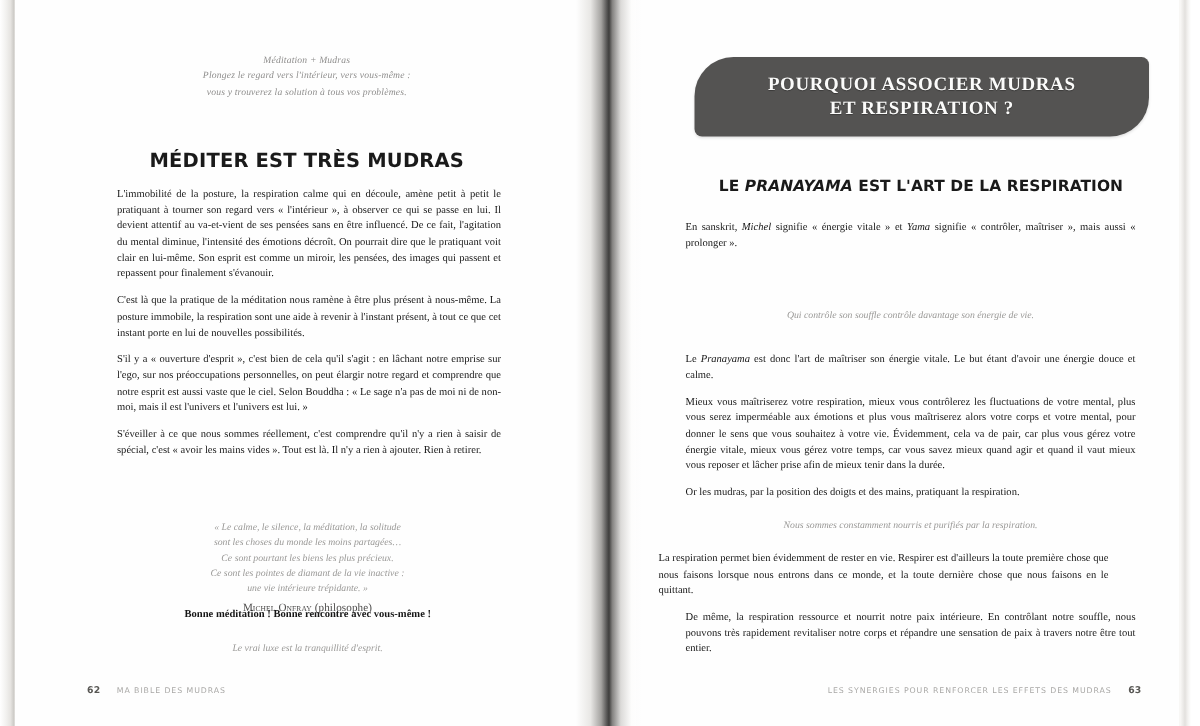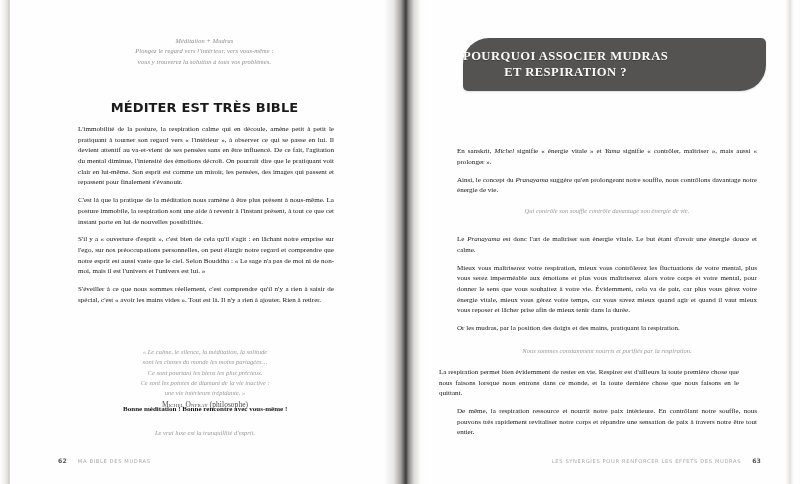--- a/index.html
+++ b/index.html
@@ -156,21 +156,21 @@
   .banner {
     position: absolute;
     left: 39px;
     top: 38px;
     width: 303px;
     height: 53px;
     background: #545352;
     border-radius: 26px 5px 26px 5px;
     display: flex;
     align-items: center;
-    justify-content: flex-start;
+    justify-content: center;
     box-shadow: 0 1px 2px rgba(0,0,0,0.13);
   }
   .banner-text {
     font-family: "Liberation Serif", serif;
     font-weight: bold;
     font-size: 12.6px;
     line-height: 1.2;
     letter-spacing: 0.035em;
     color: #fbfbfa;
     text-align: center;
@@ -199,21 +199,21 @@
   <div class="spread">
 
     <div class="left-page">
 
       <div class="col epigraph" style="left:47px; top:36px; width:295px;">
         <span class="epi-line">Méditation + Mudras</span>
         <span class="epi-line">Plongez le regard vers l'intérieur, vers vous-même :</span>
         <span class="epi-line">vous y trouverez la solution à tous vos problèmes.</span>
       </div>
 
-      <h1 class="section-title col" style="left:47px; top:100px; width:295px;">MÉDITER EST TRÈS BIBLE</h1>
+      <h1 class="section-title col" style="left:47px; top:100px; width:295px;">MÉDITER EST TRÈS MUDRAS</h1>
 
       <div class="col" style="left:68px; top:124px; width:256px;">
         <p class="body">L'immobilité de la posture, la respiration calme qui en découle, amène petit à petit le pratiquant à tourner son regard vers « l'intérieur », à observer ce qui se passe en lui. Il devient attentif au va-et-vient de ses pensées sans en être influencé. De ce fait, l'agitation du mental diminue, l'intensité des émotions décroît. On pourrait dire que le pratiquant voit clair en lui-même. Son esprit est comme un miroir, les pensées, des images qui passent et repassent pour finalement s'évanouir.</p>
         <p class="body">C'est là que la pratique de la méditation nous ramène à être plus présent à nous-même. La posture immobile, la respiration sont une aide à revenir à l'instant présent, à tout ce que cet instant porte en lui de nouvelles possibilités.</p>
         <p class="body">S'il y a « ouverture d'esprit », c'est bien de cela qu'il s'agit : en lâchant notre emprise sur l'ego, sur nos préoccupations personnelles, on peut élargir notre regard et comprendre que notre esprit est aussi vaste que le ciel. Selon Bouddha : « Le sage n'a pas de moi ni de non-moi, mais il est l'univers et l'univers est lui. »</p>
         <p class="body">S'éveiller à ce que nous sommes réellement, c'est comprendre qu'il n'y a rien à saisir de spécial, c'est « avoir les mains vides ». Tout est là. Il n'y a rien à ajouter. Rien à retirer.</p>
       </div>
 
       <div class="col pullquote" style="left:58px; top:347px; width:274px;">
         <span class="pq-line">« Le calme, le silence, la méditation, la solitude</span>
@@ -238,24 +238,24 @@
 
     <div class="right-page">
 
       <div class="banner">
         <div class="banner-text">
           <span class="bl">POURQUOI ASSOCIER MUDRAS</span>
           <span class="bl">ET RESPIRATION ?</span>
         </div>
       </div>
 
+      <h2 class="subhead col" style="left:10px; top:118px; width:360px;"><span>LE </span><em>PRANAYAMA</em><span> EST L'ART DE LA RESPIRATION</span></h2>
 
       <div class="col" style="left:33px; top:146px; width:300px;">
         <p class="body">En sanskrit, <i>Michel</i> signifie « énergie vitale » et <i>Yama</i> signifie « contrôler, maîtriser », mais aussi « prolonger ».</p>
-        <p class="body">Ainsi, le concept du <i>Pranayama</i> suggère qu'en prolongeant notre souffle, nous contrôlons davantage notre énergie de vie.</p>
       </div>
 
       <div class="col closing-italic" style="left:33px; top:206px; width:300px;">Qui contrôle son souffle contrôle davantage son énergie de vie.</div>
 
       <div class="col" style="left:33px; top:234px; width:300px;">
         <p class="body">Le <i>Pranayama</i> est donc l'art de maîtriser son énergie vitale. Le but étant d'avoir une énergie douce et calme.</p>
         <p class="body">Mieux vous maîtriserez votre respiration, mieux vous contrôlerez les fluctuations de votre mental, plus vous serez imperméable aux émotions et plus vous maîtriserez alors votre corps et votre mental, pour donner le sens que vous souhaitez à votre vie. Évidemment, cela va de pair, car plus vous gérez votre énergie vitale, mieux vous gérez votre temps, car vous savez mieux quand agir et quand il vaut mieux vous reposer et lâcher prise afin de mieux tenir dans la durée.</p>
         <p class="body">Or les mudras, par la position des doigts et des mains, pratiquant la respiration.</p>
       </div>
 

